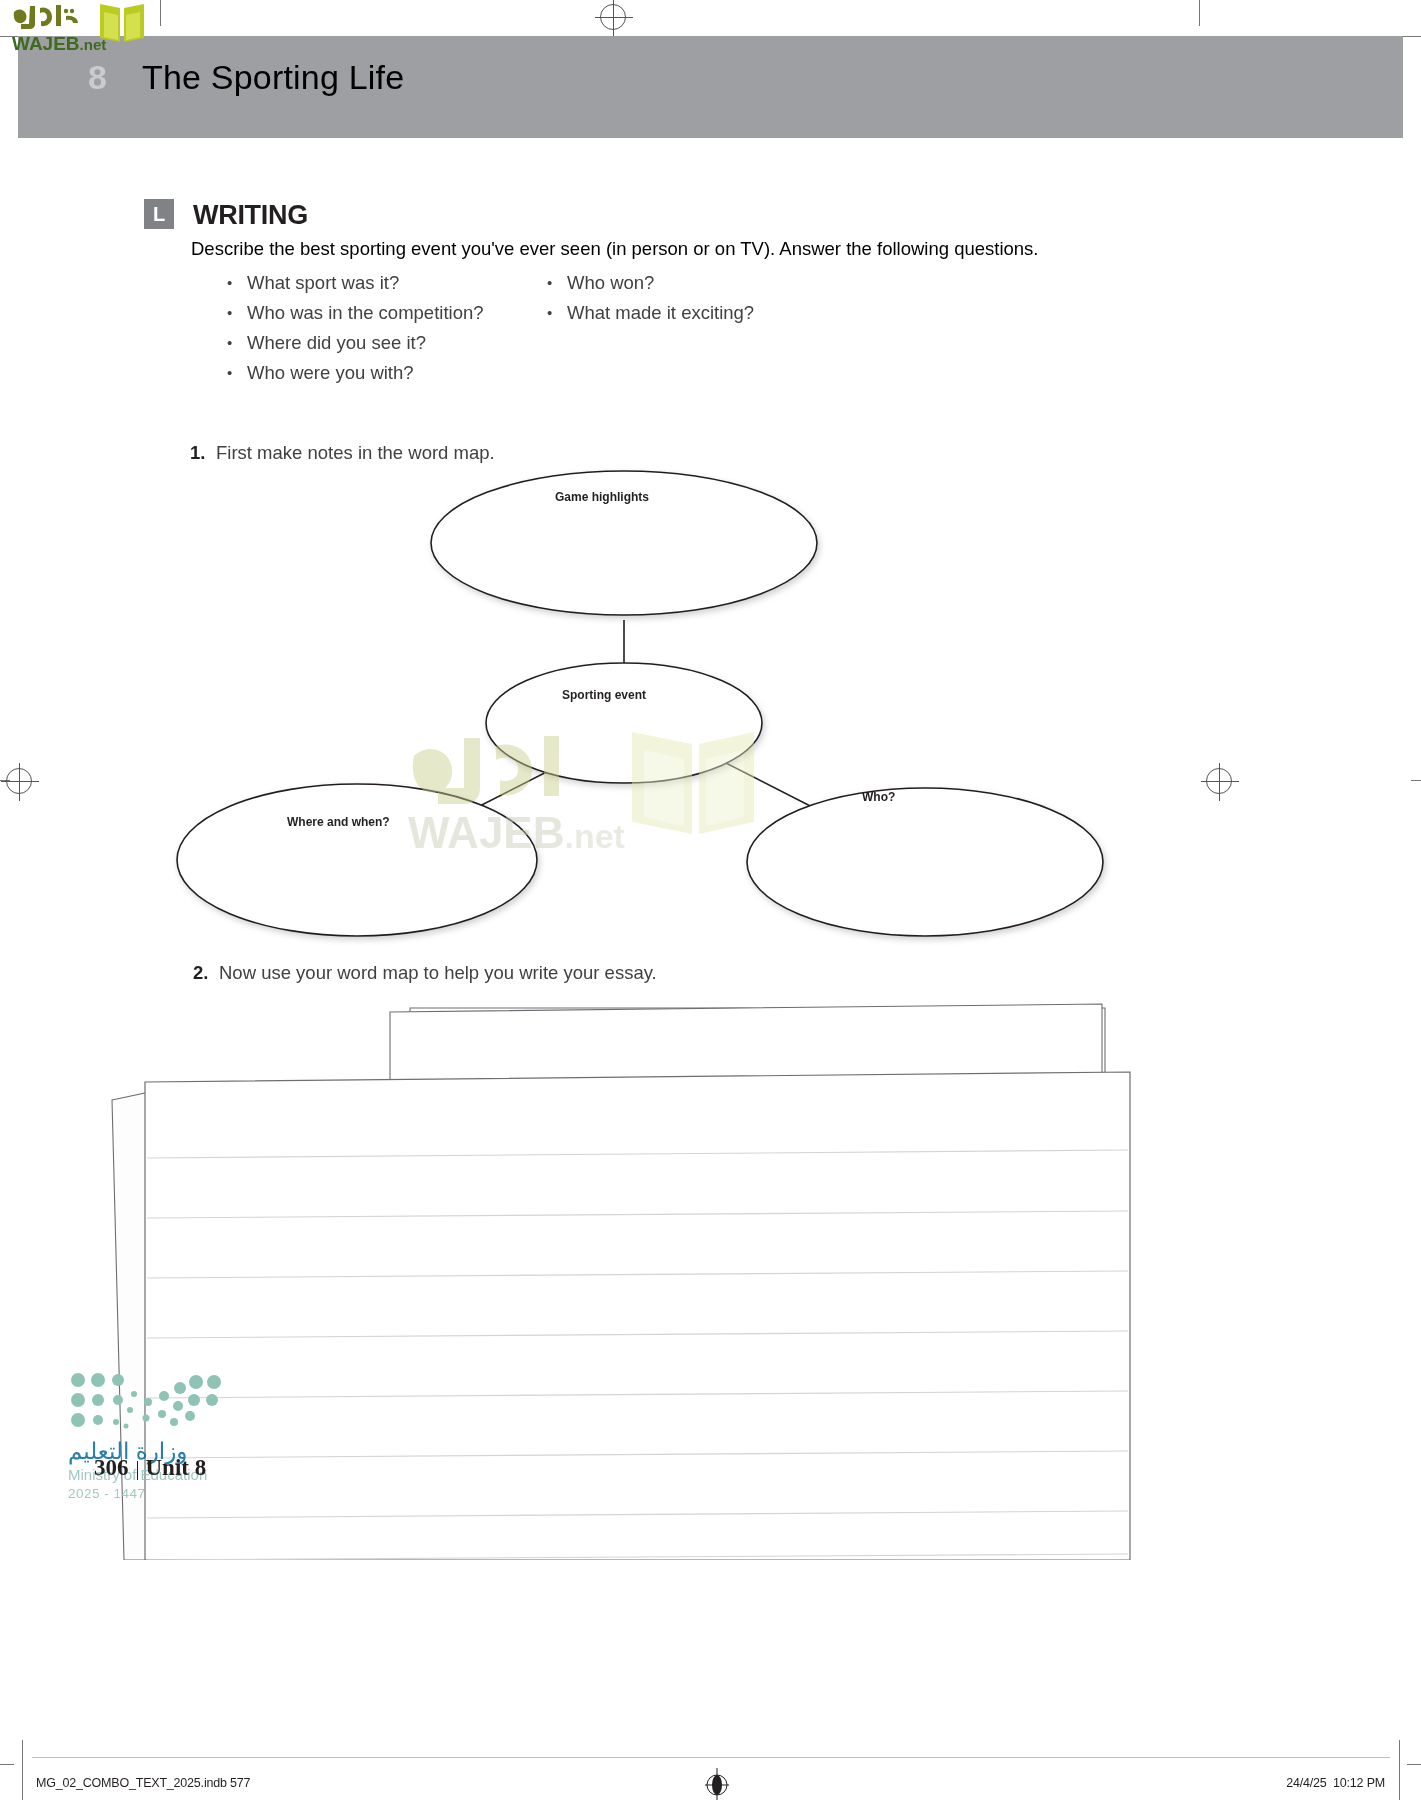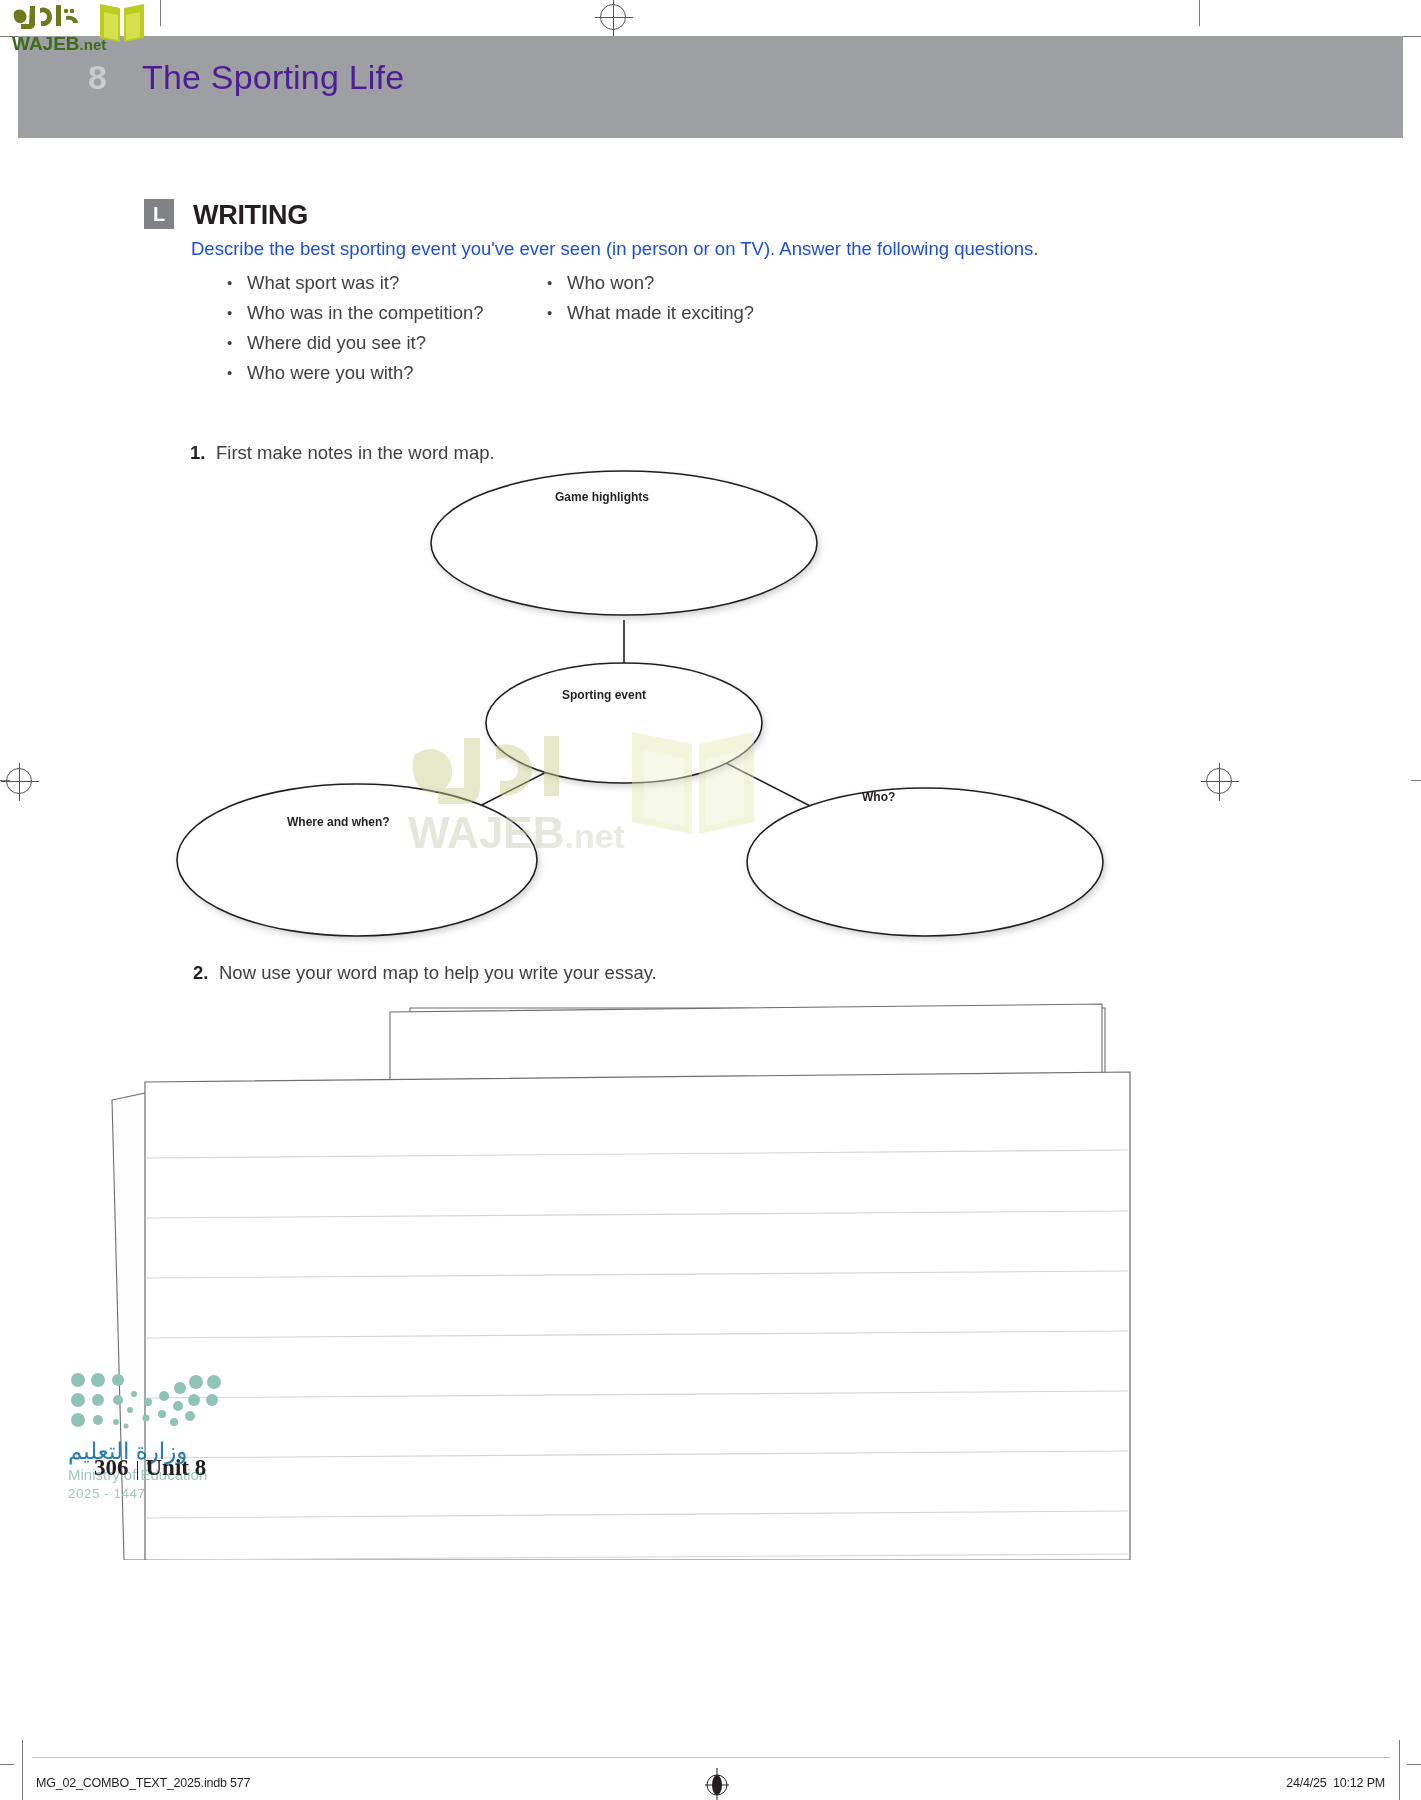--- a/index.html
+++ b/index.html
@@ -53,21 +53,21 @@
     font-weight: 700;
     color: #c9cbcd;
     letter-spacing: 0;
   }
   .header-title {
     position: absolute;
     left: 124px;
     top: 22px;
     font-size: 34px;
     font-weight: 400;
-    color: #4c1d95;
+    color: #000000;
     letter-spacing: 0.2px;
   }
 
   
   .sec-badge {
     position: absolute;
     left: 144px;
     top: 199px;
     width: 30px;
     height: 30px;
@@ -87,21 +87,21 @@
     font-size: 27px;
     font-weight: 700;
     letter-spacing: -0.3px;
     color: #231f20;
   }
   .sec-intro {
     position: absolute;
     left: 191px;
     top: 238px;
     font-size: 18.5px;
-    color: #1d4ed8;
+    color: #000000;
     white-space: nowrap;
   }
 
   .bullets {
     position: absolute;
     top: 268px;
     font-size: 18.5px;
     color: #414042;
   }
   .bullets.col-a { left: 225px; }

